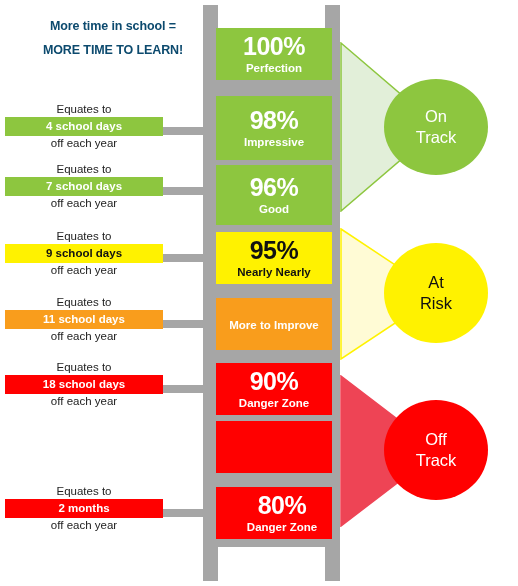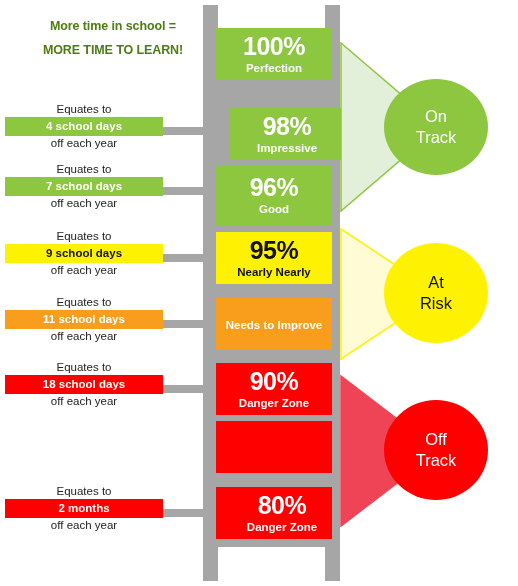--- a/index.html
+++ b/index.html
@@ -23,21 +23,21 @@
   .title-block {
     position: absolute;
     left: 18px;
     top: 20px;
     width: 190px;
     text-align: center;
   }
   .title-line {
     font-weight: bold;
     font-size: 12.5px;
-    color: #4d7c0f;
+    color: #0c4a6e;
     letter-spacing: -0.1px;
     line-height: 1.05;
   }
   .title-line.l1 { margin-bottom: 11px; }
   .title-line.l2 { font-size: 12.5px; }
 
   
   .ladder-rail {
     position: absolute;
     background: #A6A6A6;
@@ -149,34 +149,34 @@
 
   <div class="ladder-rail rail-left"></div>
   <div class="ladder-rail rail-right"></div>
 
   <div id="dynamic-layer">
       <div class="ladder-band" style="top: 37px; height: 510px;"></div>
       <div class="rung txt-white" style="top: 28px; height: 52px; background: rgb(141, 198, 63);">
         <div class="pct">100%</div>
         <div class="lbl">Perfection</div>
       </div>
-      <div class="rung txt-white" style="top: 108px; height: 52px; background: rgb(141, 198, 63); margin-left: 13px;">
+      <div class="rung txt-white" style="top: 96px; height: 64px; background: rgb(141, 198, 63);">
         <div class="pct">98%</div>
         <div class="lbl">Impressive</div>
       </div>
       <div class="rung txt-white" style="top: 165px; height: 60px; background: rgb(141, 198, 63);">
         <div class="pct">96%</div>
         <div class="lbl">Good</div>
       </div>
       <div class="rung txt-black" style="top: 232px; height: 52px; background: rgb(255, 242, 0);">
         <div class="pct">95%</div>
         <div class="lbl">Nearly Nearly</div>
       </div>
       <div class="rung txt-white" style="top: 298px; height: 52px; background: rgb(249, 157, 28);">
-        <div class="lbl">Needs to Improve</div>
+        <div class="lbl">More to Improve</div>
       </div>
       <div class="rung txt-white" style="top: 363px; height: 52px; background: rgb(255, 0, 0);">
         <div class="pct">90%</div>
         <div class="lbl">Danger Zone</div>
       </div>
       <div class="rung txt-white" style="top: 421px; height: 52px; background: rgb(255, 0, 0);">
         <div class="pct"></div>
         <div class="lbl"></div>
       </div>
       <div class="rung txt-white" style="top: 487px; height: 52px; background: rgb(255, 0, 0); padding-left: 16px;">

